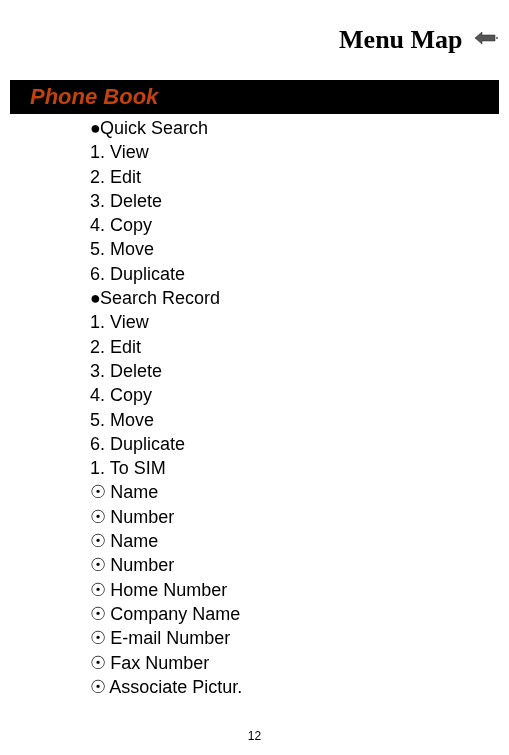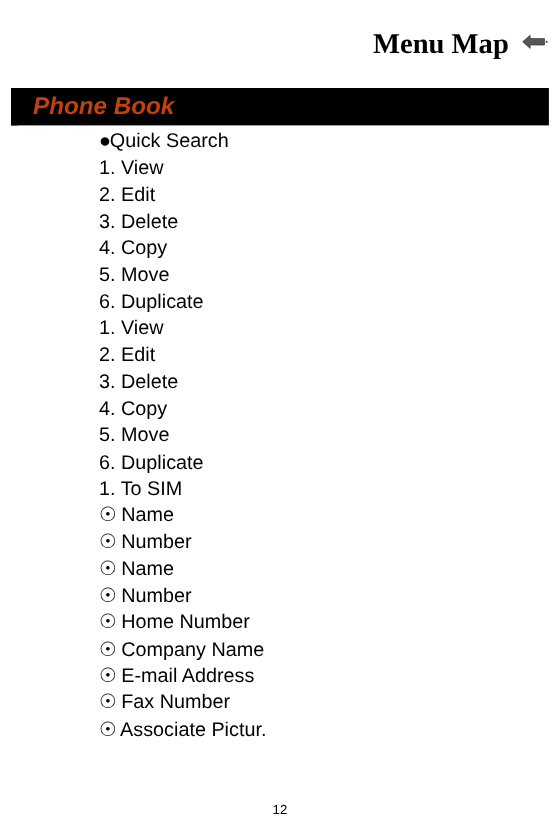--- a/index.html
+++ b/index.html
@@ -80,31 +80,32 @@
 <div class="section-header">Phone Book</div>
 
 <div class="menu-list" id="menu-list">
     <div class="menu-item"><span class="bullet">●</span><span>Quick Search</span></div>
     <div class="menu-item"><span>1. View</span></div>
     <div class="menu-item"><span>2. Edit</span></div>
     <div class="menu-item"><span>3. Delete</span></div>
     <div class="menu-item"><span>4. Copy</span></div>
     <div class="menu-item"><span>5. Move</span></div>
     <div class="menu-item"><span>6. Duplicate</span></div>
+    <div class="menu-item"><span class="bullet">●</span><span>Search Record</span></div>
     <div class="menu-item"><span>1. View</span></div>
     <div class="menu-item"><span>2. Edit</span></div>
     <div class="menu-item"><span>3. Delete</span></div>
     <div class="menu-item"><span>4. Copy</span></div>
     <div class="menu-item"><span>5. Move</span></div>
     <div class="menu-item"><span>6. Duplicate</span></div>
     <div class="menu-item"><span>1. To SIM</span></div>
     <div class="menu-item"><span class="bullet">☉</span> <span>Name</span></div>
     <div class="menu-item"><span class="bullet">☉</span> <span>Number</span></div>
     <div class="menu-item"><span class="bullet">☉</span> <span>Name</span></div>
     <div class="menu-item"><span class="bullet">☉</span> <span>Number</span></div>
     <div class="menu-item"><span class="bullet">☉</span> <span>Home Number</span></div>
     <div class="menu-item"><span class="bullet">☉</span> <span>Company Name</span></div>
-    <div class="menu-item"><span class="bullet">☉</span> <span>E-mail Address</span></div>
+    <div class="menu-item"><span class="bullet">☉</span> <span>E-mail Number</span></div>
     <div class="menu-item"><span class="bullet">☉</span> <span>Fax Number</span></div>
     <div class="menu-item"><span class="bullet">☉</span> <span>Associate Pictur.</span></div>
   </div>
 
 <div class="page-number">12</div>
 
 </body></html>

